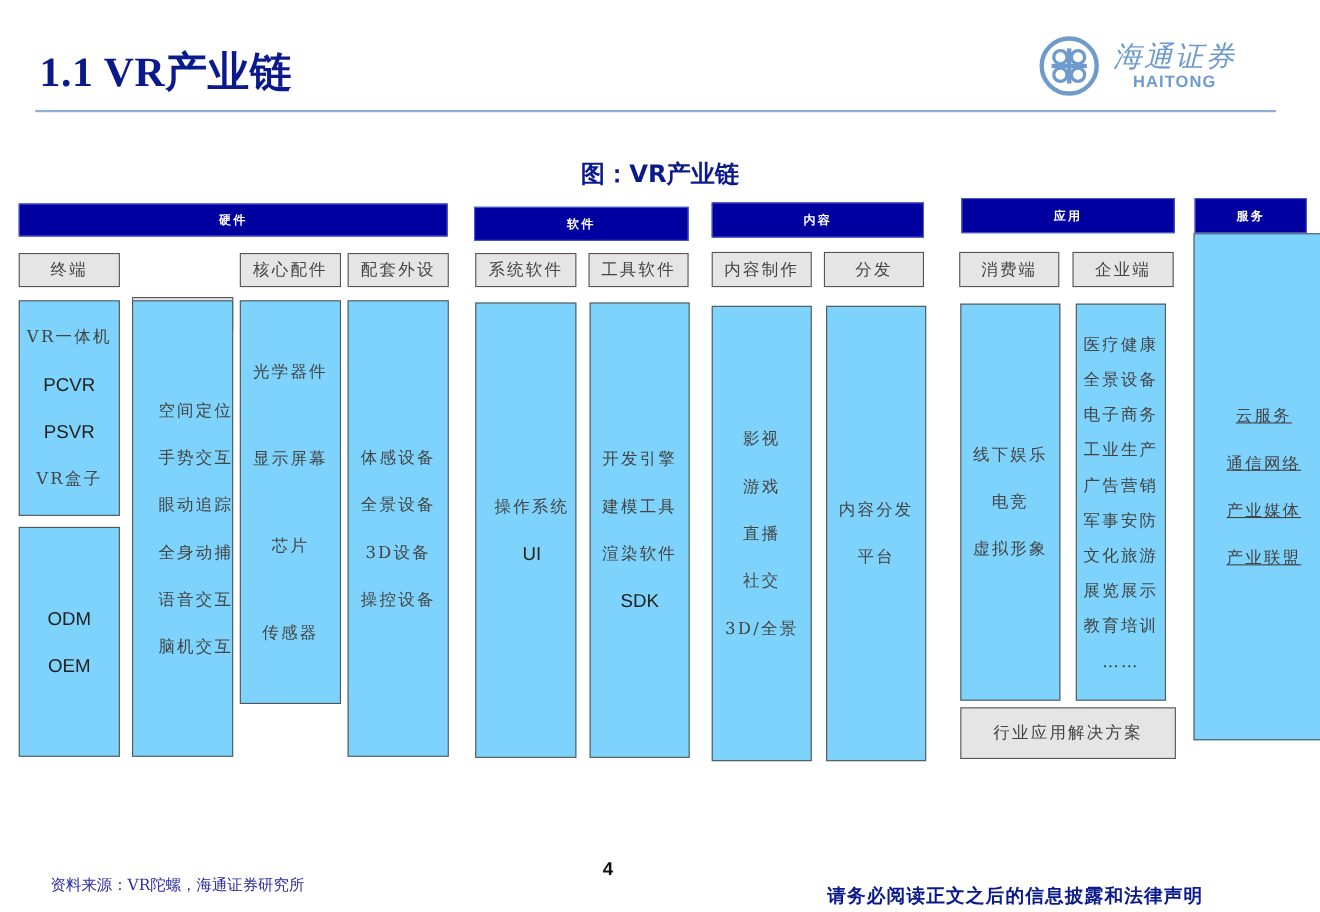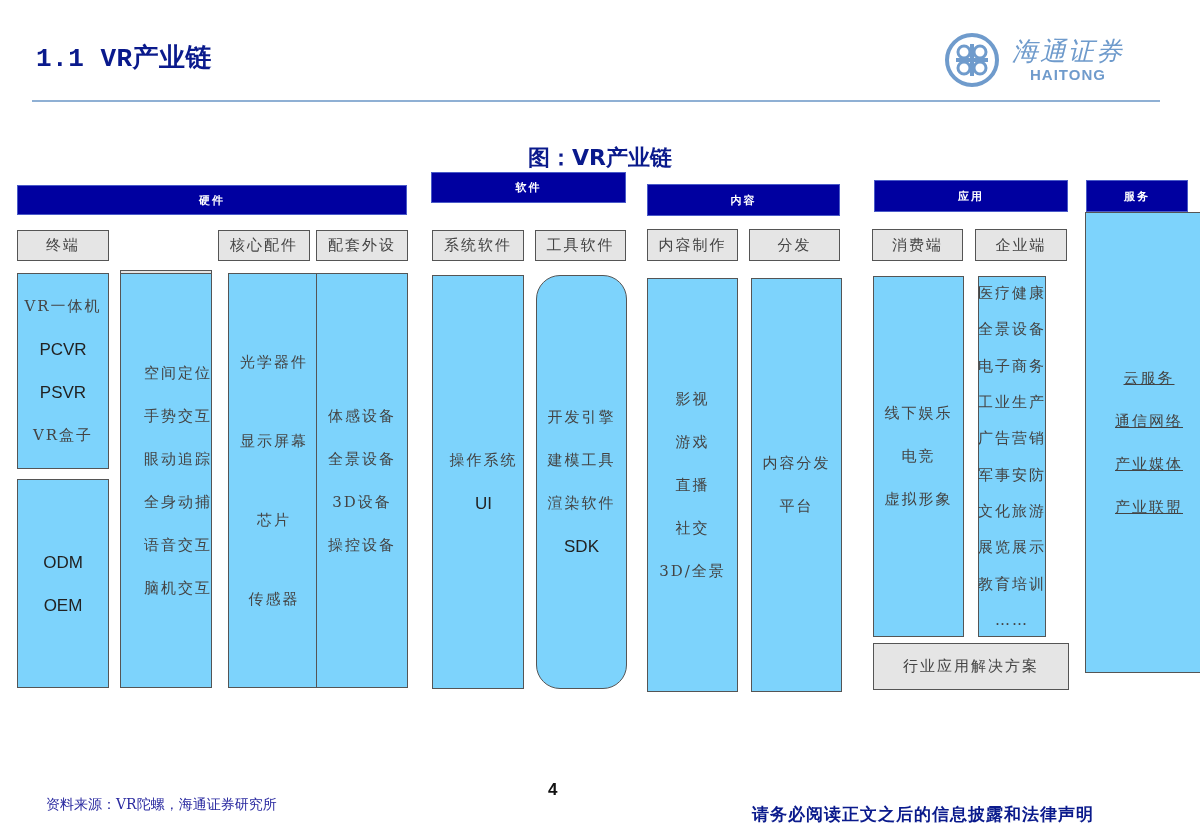--- a/index.html
+++ b/index.html
@@ -1,22 +1,22 @@
 <!DOCTYPE html>
 <html><head>
 <meta charset="utf-8">
 <style>
   * { box-sizing: border-box; margin: 0; padding: 0; }
   html, body { width: 1200px; height: 829px; background: #ffffff; overflow: hidden; }
   body { position: relative; font-family: "DejaVu Serif", "Liberation Serif", serif; color: #333; }
 
   .slide-title {
     position: absolute; left: 36px; top: 40px;
-    font-family: Liberation Mono, monospace;
-    font-weight: bold; font-size: 26px; color: #0a1a8c; letter-spacing: 0.5px;
+    font-family: Liberation Serif, serif;
+    font-weight: bold; font-size: 38px; color: #0a1a8c; letter-spacing: 0.5px;
   }
   .title-rule {
     position: absolute; left: 32px; top: 100px; width: 1128px; height: 2px;
     background: #8fb0d4;
   }
   .logo { position: absolute; left: 944px; top: 32px; width: 210px; height: 56px; }
   .logo-cn {
     position: absolute; left: 68px; top: 2px; font-size: 26px; color: #6f9bcc;
     font-family: "DejaVu Serif", serif; font-style: italic; letter-spacing: 2px;
   }
@@ -105,45 +105,45 @@
 
 <div class="col" style="left:120px;top:273px;width:92px;height:415px;padding-left:24px;">
   <span>空间定位</span>
   <span>手势交互</span>
   <span>眼动追踪</span>
   <span>全身动捕</span>
   <span>语音交互</span>
   <span>脑机交互</span>
 </div>
 
-<div class="col" style="left:228px;top:273px;width:92px;height:415px;gap:36px;">
+<div class="col" style="left:218px;top:273px;width:92px;height:367px;gap:36px;">
   <span>光学器件</span>
   <span>显示屏幕</span>
   <span>芯片</span>
   <span>传感器</span>
 </div>
 
 <div class="col" style="left:316px;top:273px;width:92px;height:415px;">
   <span>体感设备</span>
   <span>全景设备</span>
   <span>3D设备</span>
   <span>操控设备</span>
 </div>
 
-<div class="band" style="left:431px;top:172px;width:195px;height:31px;">软件</div>
+<div class="band" style="left:431px;top:188px;width:195px;height:31px;">软件</div>
 
 <div class="sub" style="left:432px;top:230px;width:92px;height:31px;">系统软件</div>
 <div class="sub" style="left:535px;top:230px;width:91px;height:31px;">工具软件</div>
 
 <div class="col" style="left:432px;top:275px;width:92px;height:414px;padding-left:11px;">
   <span>操作系统</span>
   <span class="latin">UI</span>
 </div>
 
-<div class="col" style="left:536px;top:275px;width:91px;height:414px;border-radius:24px;">
+<div class="col" style="left:536px;top:275px;width:91px;height:414px;">
   <span>开发引擎</span>
   <span>建模工具</span>
   <span>渲染软件</span>
   <span class="latin">SDK</span>
 </div>
 
 <div class="band" style="left:647px;top:184px;width:193px;height:32px;">内容</div>
 
 <div class="sub" style="left:647px;top:229px;width:91px;height:32px;">内容制作</div>
 <div class="sub" style="left:749px;top:229px;width:91px;height:32px;">分发</div>
@@ -165,21 +165,21 @@
 
 <div class="sub" style="left:872px;top:229px;width:91px;height:32px;">消费端</div>
 <div class="sub" style="left:975px;top:229px;width:92px;height:32px;">企业端</div>
 
 <div class="col" style="left:873px;top:276px;width:91px;height:361px;">
   <span>线下娱乐</span>
   <span>电竞</span>
   <span>虚拟形象</span>
 </div>
 
-<div class="col tight" style="left:978px;top:276px;width:68px;height:361px;justify-content:space-between;">
+<div class="col tight" style="left:978px;top:276px;width:82px;height:361px;">
   <span>医疗健康</span>
   <span>全景设备</span>
   <span>电子商务</span>
   <span>工业生产</span>
   <span>广告营销</span>
   <span>军事安防</span>
   <span>文化旅游</span>
   <span>展览展示</span>
   <span>教育培训</span>
   <span>……</span>

